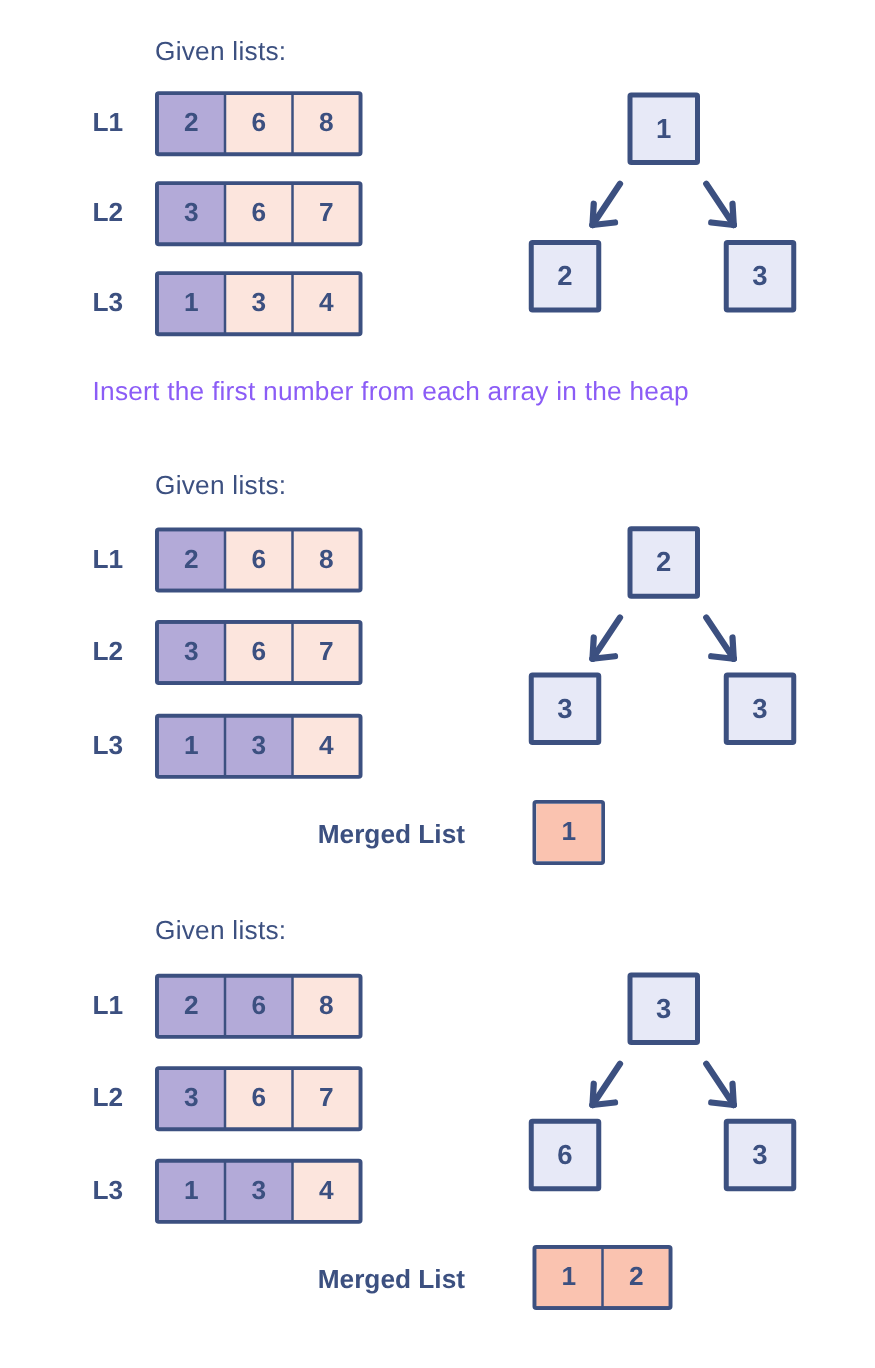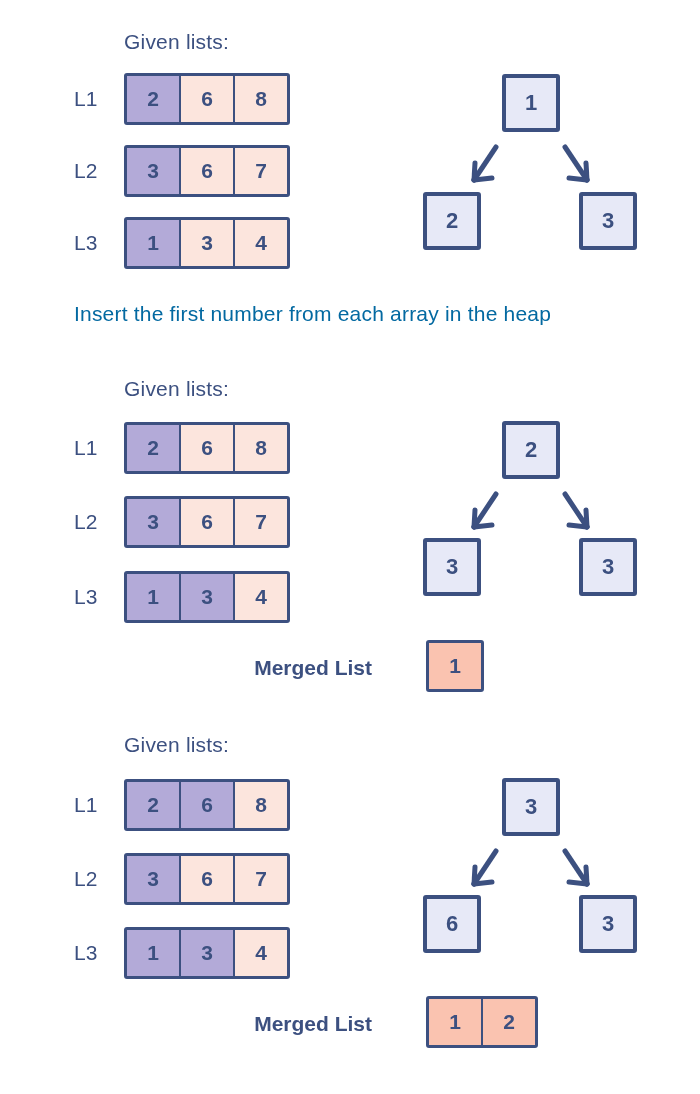--- a/index.html
+++ b/index.html
@@ -31,27 +31,27 @@
   .given-lists-label {
     font-size: 21px;
     font-weight: 400;
     color: #3c5080;
     letter-spacing: 0.2px;
     white-space: nowrap;
   }
   .step-caption {
     font-size: 21px;
     font-weight: 400;
-    color: #0369a1;
+    color: #8b5cf6;
     letter-spacing: 0.2px;
     white-space: nowrap;
   }
   .row-label {
     font-size: 21px;
-    font-weight: 400;
+    font-weight: 700;
     color: #3c5080;
     white-space: nowrap;
   }
   .merged-label {
     font-size: 21px;
     font-weight: 700;
     color: #3c5080;
     white-space: nowrap;
     text-align: right;
   }

